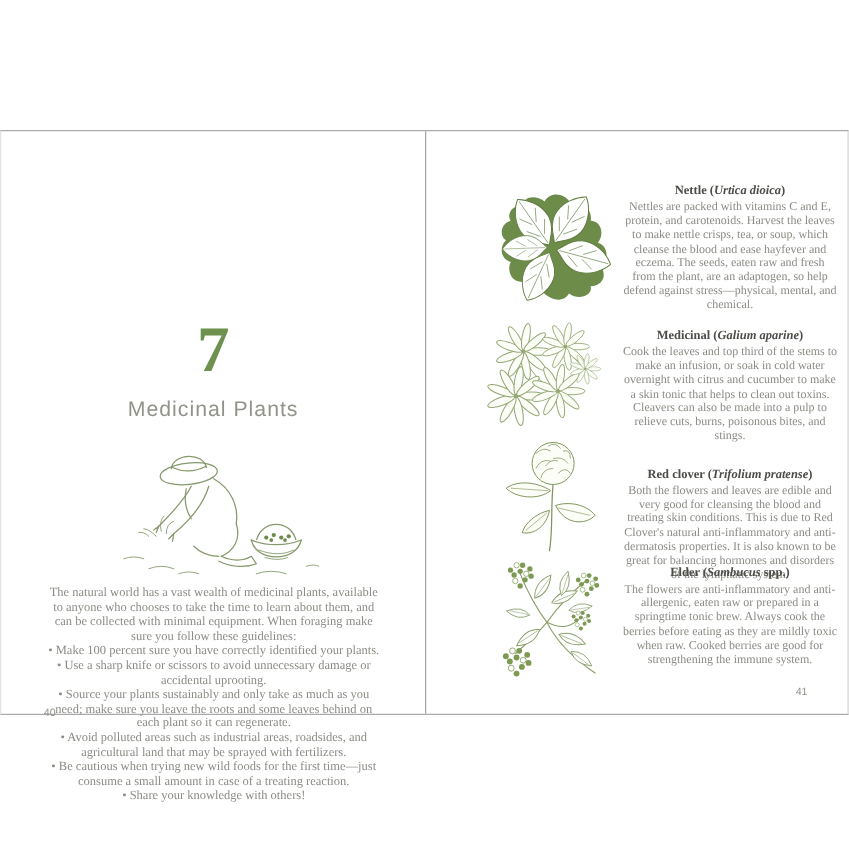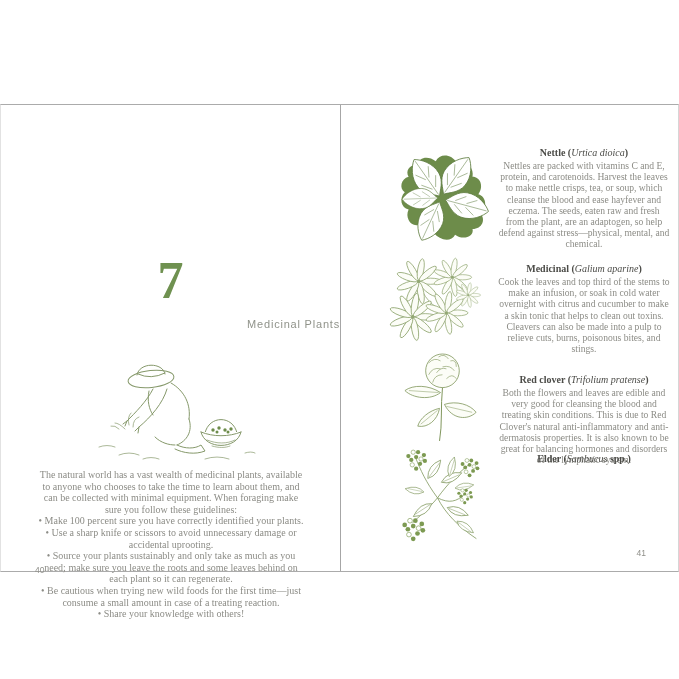--- a/index.html
+++ b/index.html
@@ -21,22 +21,22 @@
   .page-left{left:0;width:339px;}
   .page-right{left:340px;width:337px;}
 
   
   .chapter-number{
     position:absolute;left:0;top:148px;width:339px;text-align:center;
     font-size:52px;line-height:56px;font-weight:bold;color:#6f9150;
     font-family:"Liberation Serif", serif;
   }
   .chapter-title{
-    position:absolute;left:0;top:213px;width:339px;text-align:right;
-    font-size:11px;letter-spacing:0.8px;color:#90938a;
+    position:absolute;left:0;top:213px;width:339px;text-align:center;
+    font-size:17px;letter-spacing:0.8px;color:#90938a;
     font-family:"Liberation Sans", sans-serif;font-weight:300;
   }
   .forager{position:absolute;left:84px;top:244px;width:172px;height:120px;}
   .left-text{
     position:absolute;left:34px;top:364px;width:272px;text-align:center;
     font-size:10px;line-height:11.6px;color:#8c8c86;
   }
   .left-text p{margin:0;}
   .pagenum{
     position:absolute;font-size:8.5px;color:#90908a;
@@ -52,21 +52,21 @@
   .illo-clover{left:58px;top:243px;width:84px;height:96px;}
   .illo-elder{left:46px;top:333px;width:102px;height:110px;}
   .plant-text{
     position:absolute;left:157px;width:172px;text-align:center;
     font-size:9.6px;line-height:11.2px;color:#8c8c86;
   }
   .text-0{top:42px;} .text-1{top:158px;} .text-2{top:269px;} .text-3{top:348px;}
   .plant-head{
     margin:0 0 1px 0;font-size:10px;line-height:12px;font-weight:bold;color:#4c4c48;
   }
-  .plant-head i{font-weight:normal;}
+  .plant-head i{font-weight:bold;}
   .plant-text p{margin:0;}
   svg{display:block;}
 </style>
 </head>
 <body>
 
 <div class="spread">
 
   <section class="page page-left">
     <div class="chapter-number">7</div>
@@ -111,20 +111,21 @@
             <circle cx="143" cy="83" r="1.5"></circle>
         </g>
       </svg>
     </div>
 
     <div class="left-text">
       <p>The natural world has a vast wealth of medicinal plants, available to anyone who chooses to take the time to learn about them, and can be collected with minimal equipment. When foraging make sure you follow these guidelines:</p>
       <p>• Make 100 percent sure you have correctly identified your plants.</p>
       <p>• Use a sharp knife or scissors to avoid unnecessary damage or accidental uprooting.</p>
       <p>• Source your plants sustainably and only take as much as you need; make sure you leave the roots and some leaves behind on each plant so it can regenerate.</p>
+      <p>• Avoid polluted areas such as industrial areas, roadsides, and agricultural land that may be sprayed with fertilizers.</p>
       <p>• Be cautious when trying new wild foods for the first time—just consume a small amount in case of a treating reaction.</p>
       <p>• Share your knowledge with others!</p>
     </div>
 
     <div class="pagenum pn-left">40</div>
   </section>
 
   <div class="spine"></div>
 
   <section class="page page-right">
@@ -240,17 +241,18 @@
       <p>Cook the leaves and top third of the stems to make an infusion, or soak in cold water overnight with citrus and cucumber to make a skin tonic that helps to clean out toxins. Cleavers can also be made into a pulp to relieve cuts, burns, poisonous bites, and stings.</p>
     </div>
 
     <div class="plant-text text-2">
       <h3 class="plant-head"><span>Red clover (</span><i>Trifolium pratense</i><span>)</span></h3>
       <p>Both the flowers and leaves are edible and very good for cleansing the blood and treating skin conditions. This is due to Red Clover's natural anti-inflammatory and anti-dermatosis properties. It is also known to be great for balancing hormones and disorders of the lymphatic system.</p>
     </div>
 
     <div class="plant-text text-3">
       <h3 class="plant-head"><span>Elder (</span><i>Sambucus</i><span> spp.)</span></h3>
+      <p>The flowers are anti-inflammatory and anti-allergenic, eaten raw or prepared in a springtime tonic brew. Always cook the berries before eating as they are mildly toxic when raw. Cooked berries are good for strengthening the immune system.</p>
     </div>
 
     <div class="pagenum pn-right">41</div>
   </section>
 </div>
 
 </body></html>

